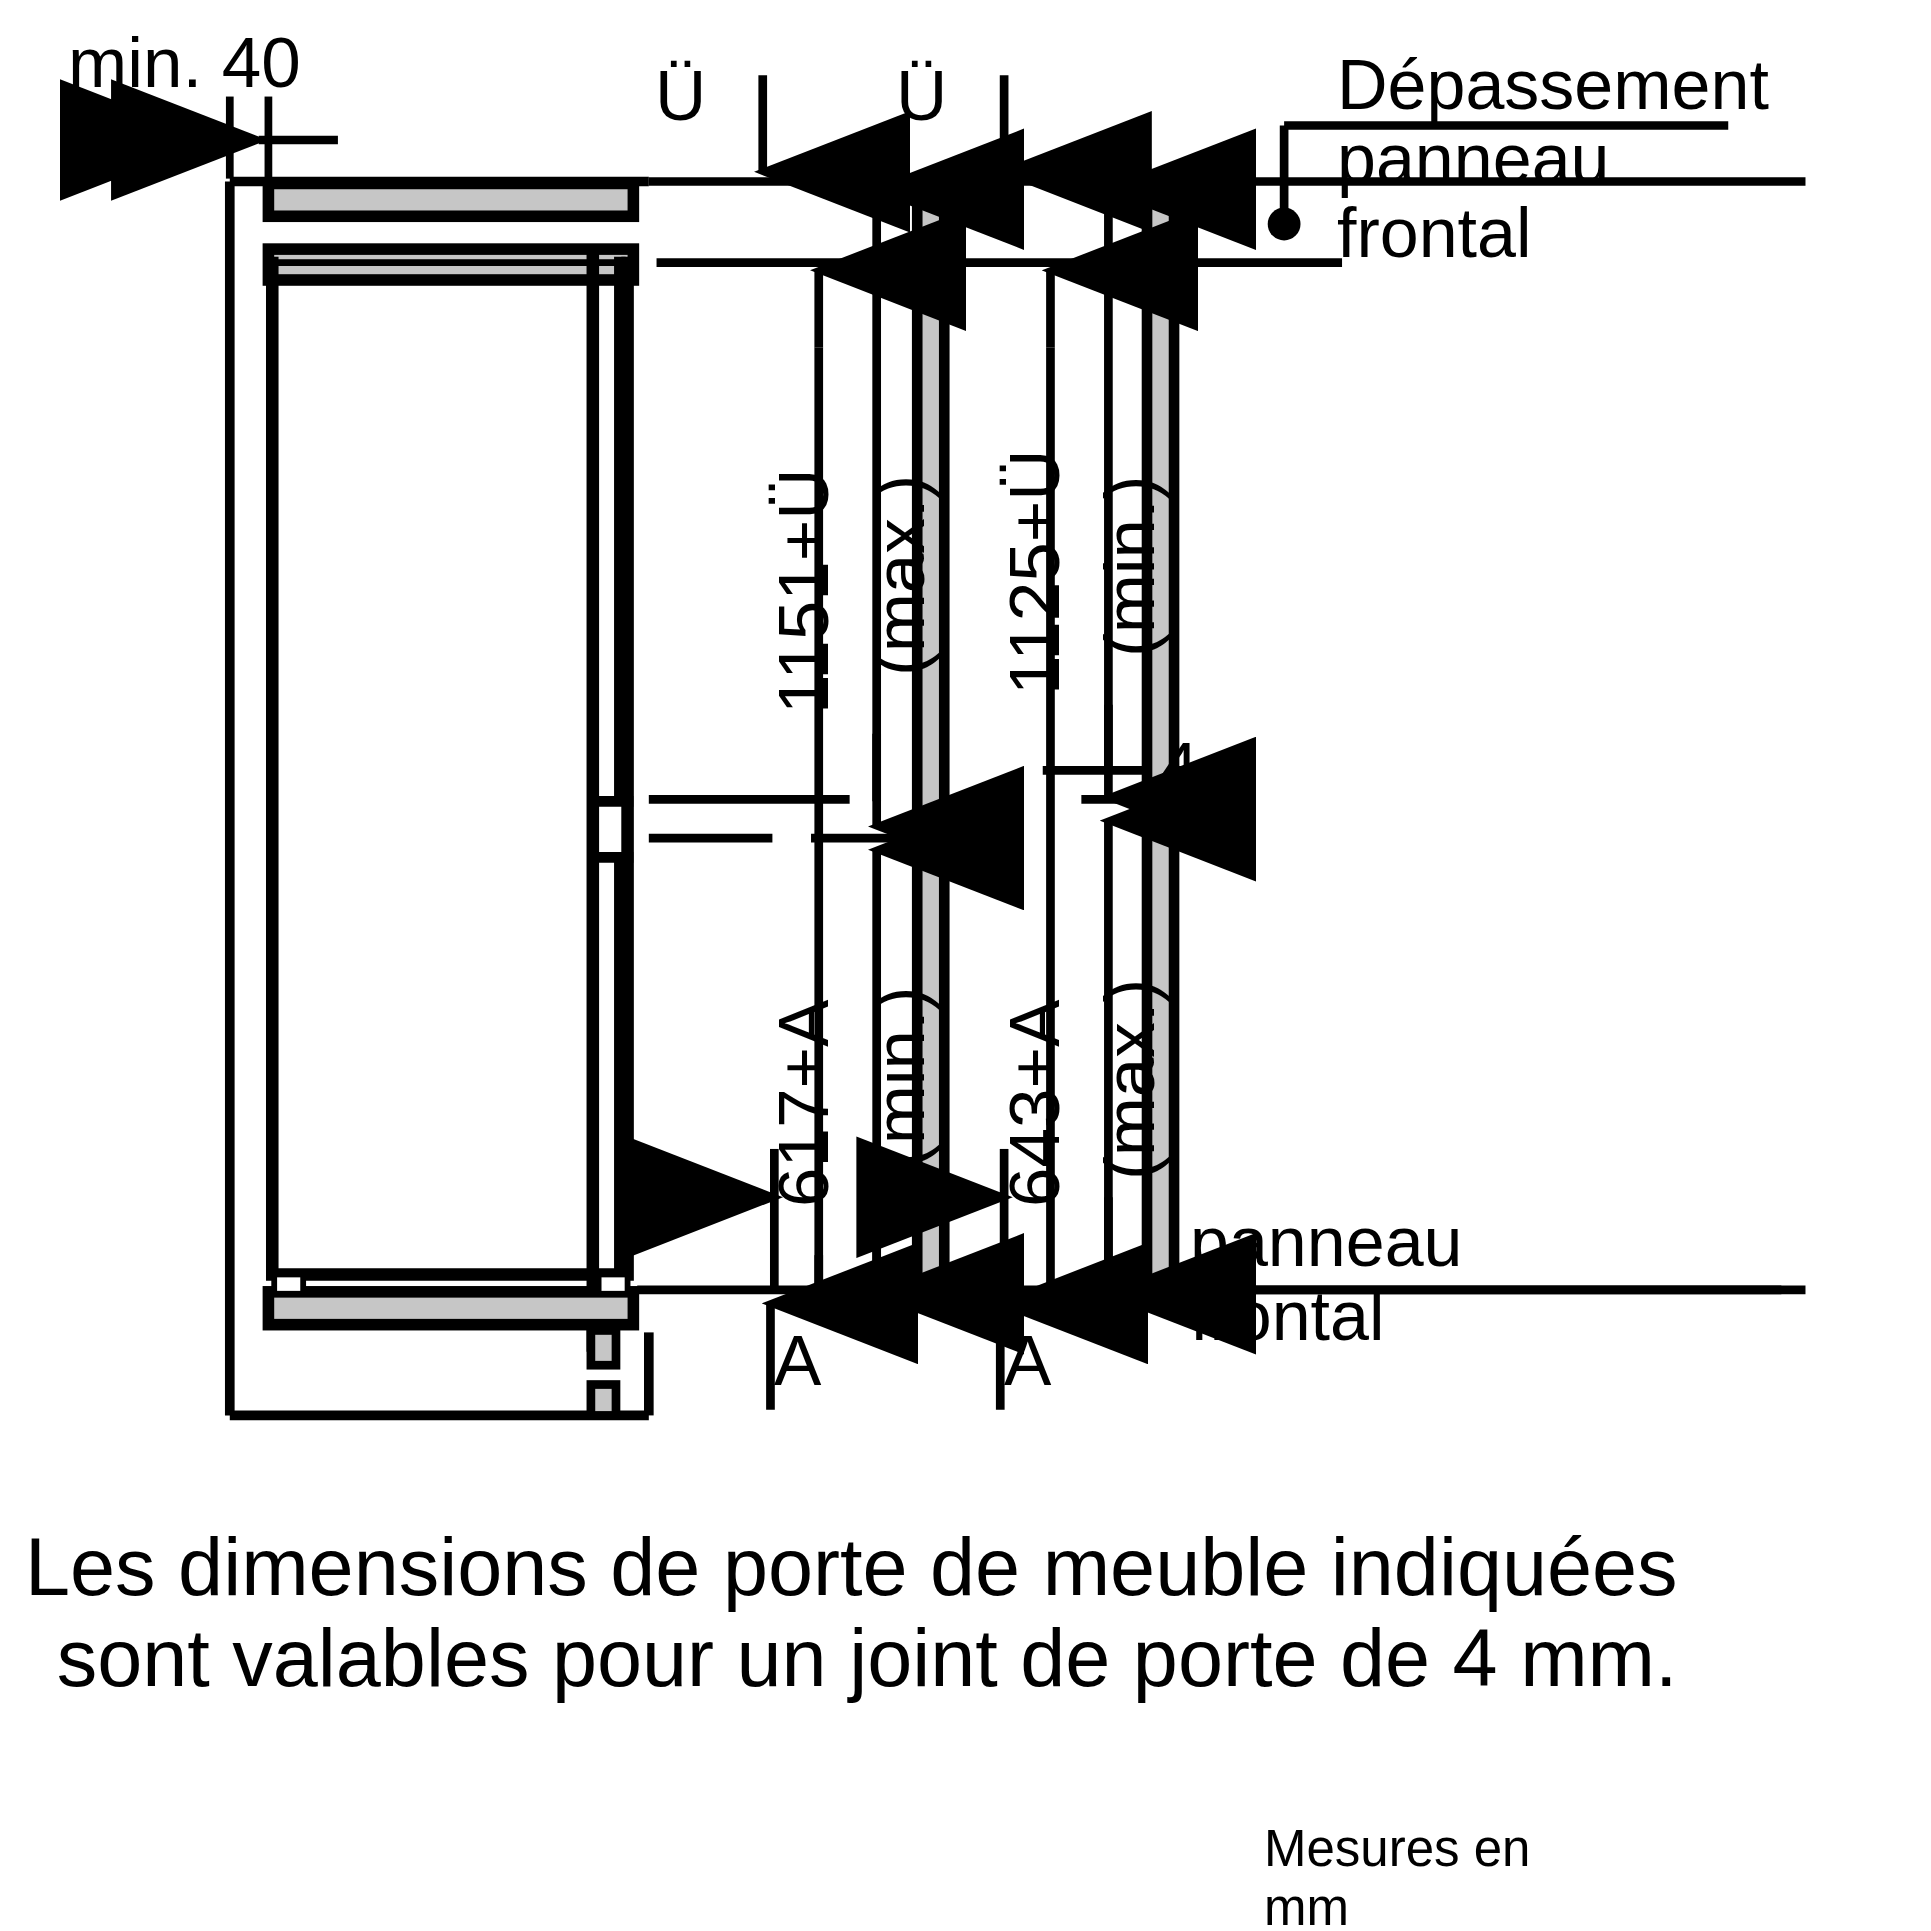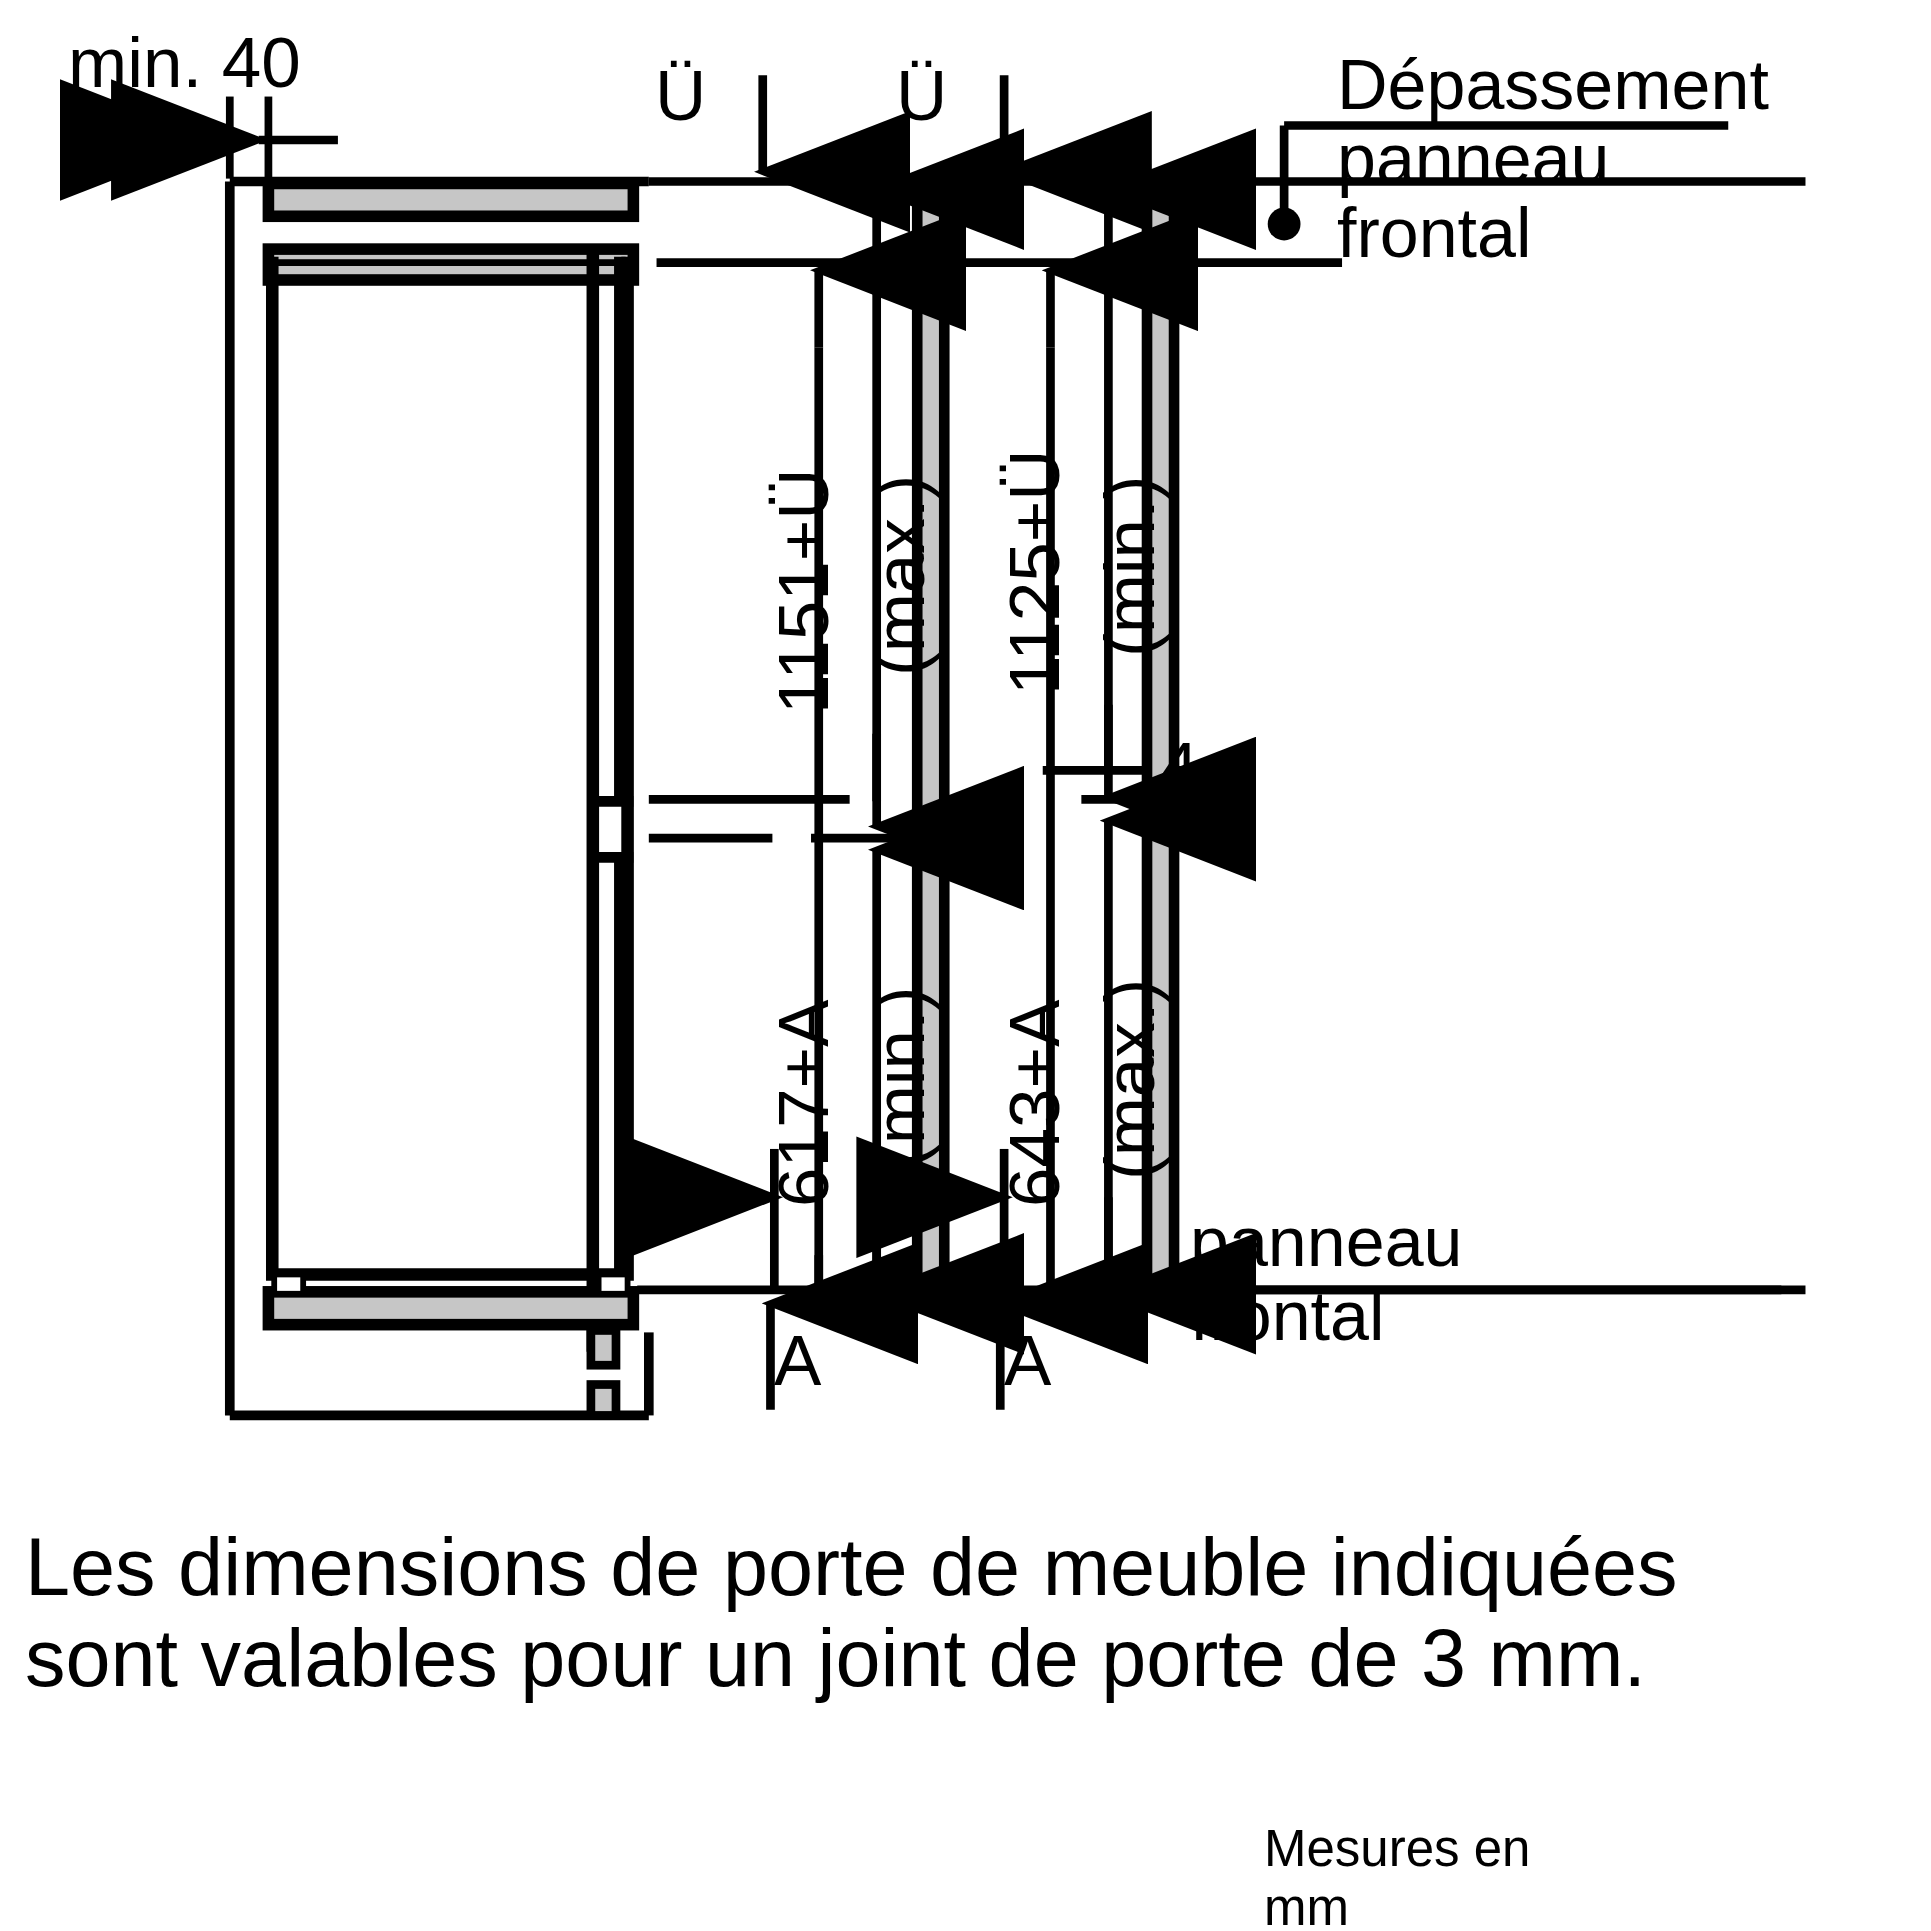--- a/index.html
+++ b/index.html
@@ -55,21 +55,21 @@
   .note-bottom { left: 1190px; top: 1205px; }
 
   .caption {
     position: absolute;
     left: 25px;
     top: 1522px;
     font-size: 81px;
     line-height: 1.12;
     font-stretch: condensed;
   }
-  .caption div { white-space: pre; }
+  .caption div { white-space: pre; text-align: right; }
   .measures {
     position: absolute;
     left: 1264px;
     top: 1819px;
     font-size: 51px;
   }
 
   .rot {
     position: absolute;
     transform-origin: 0 0;
@@ -261,19 +261,19 @@
     <div>frontal</div>
   </div>
 
   <div class="note-block note-bottom">
     <div>panneau</div>
     <div>frontal</div>
   </div>
 
   <div class="caption">
     <div>Les dimensions de porte de meuble indiquées</div>
-    <div>sont valables pour un joint de porte de 3 mm.</div>
+    <div>sont valables pour un joint de porte de 4 mm.</div>
   </div>
 
   <div class="measures">Mesures en mm</div>
 
 </div>
 
 
 </body></html>

